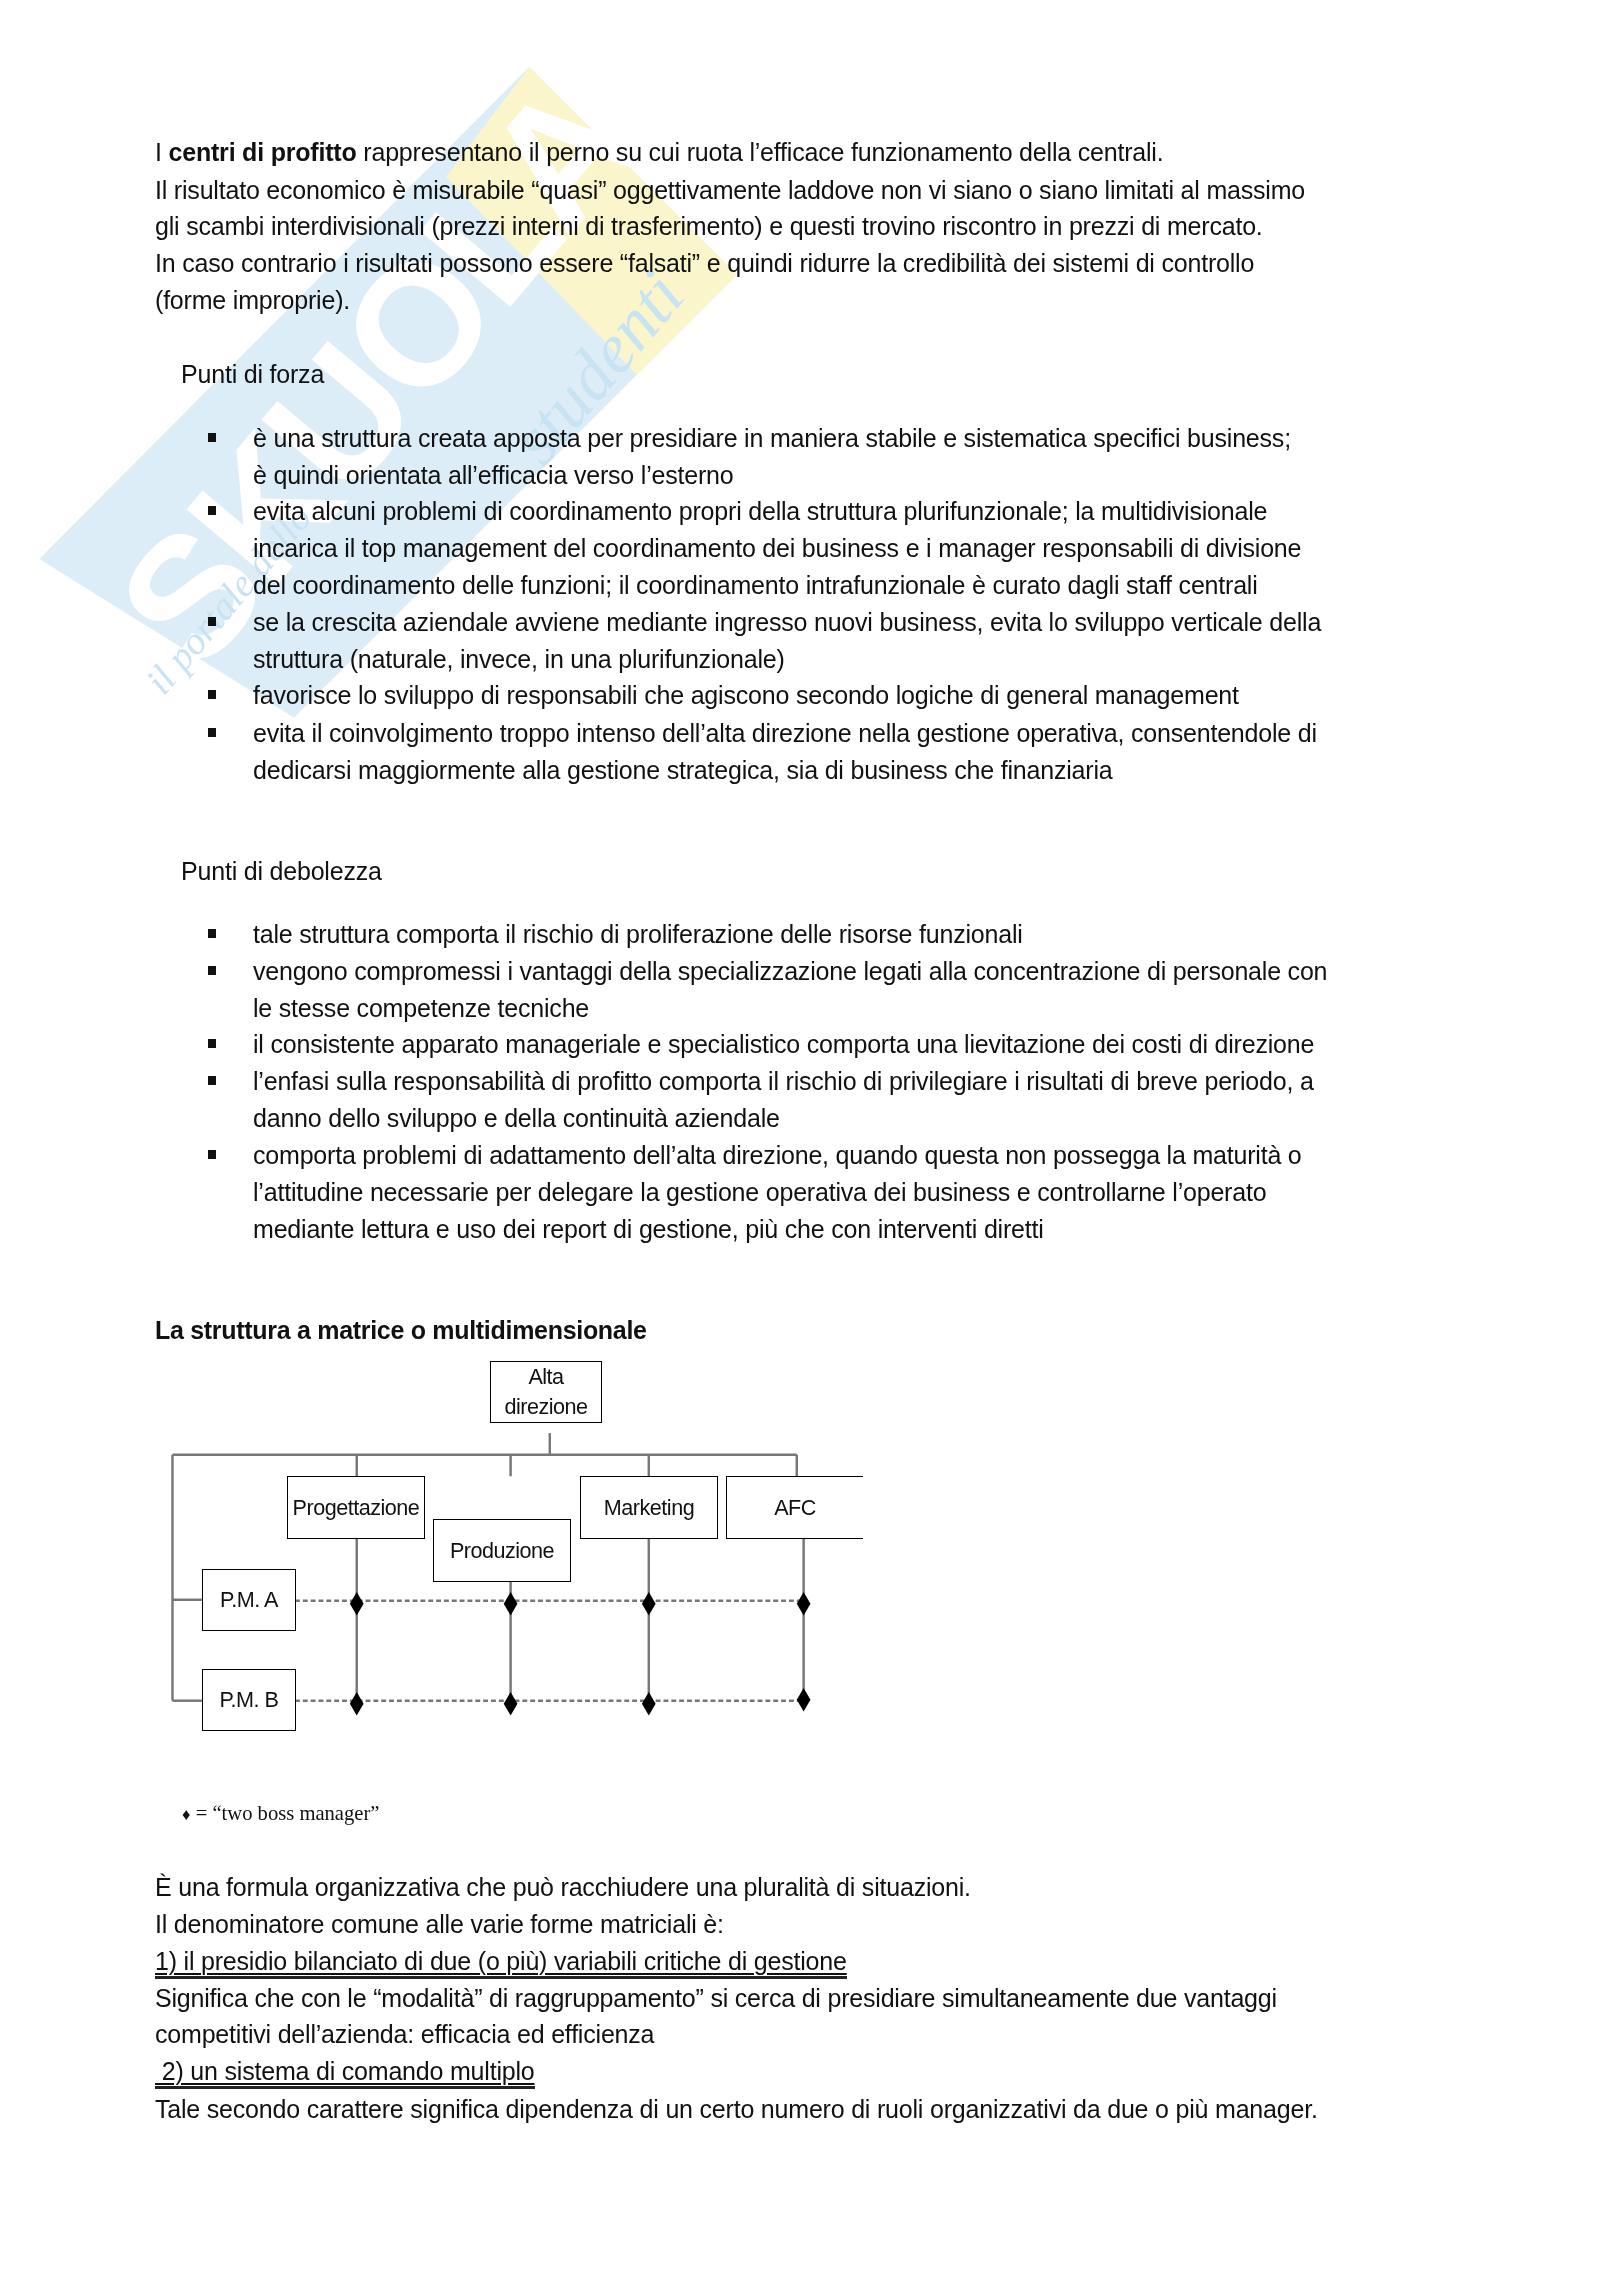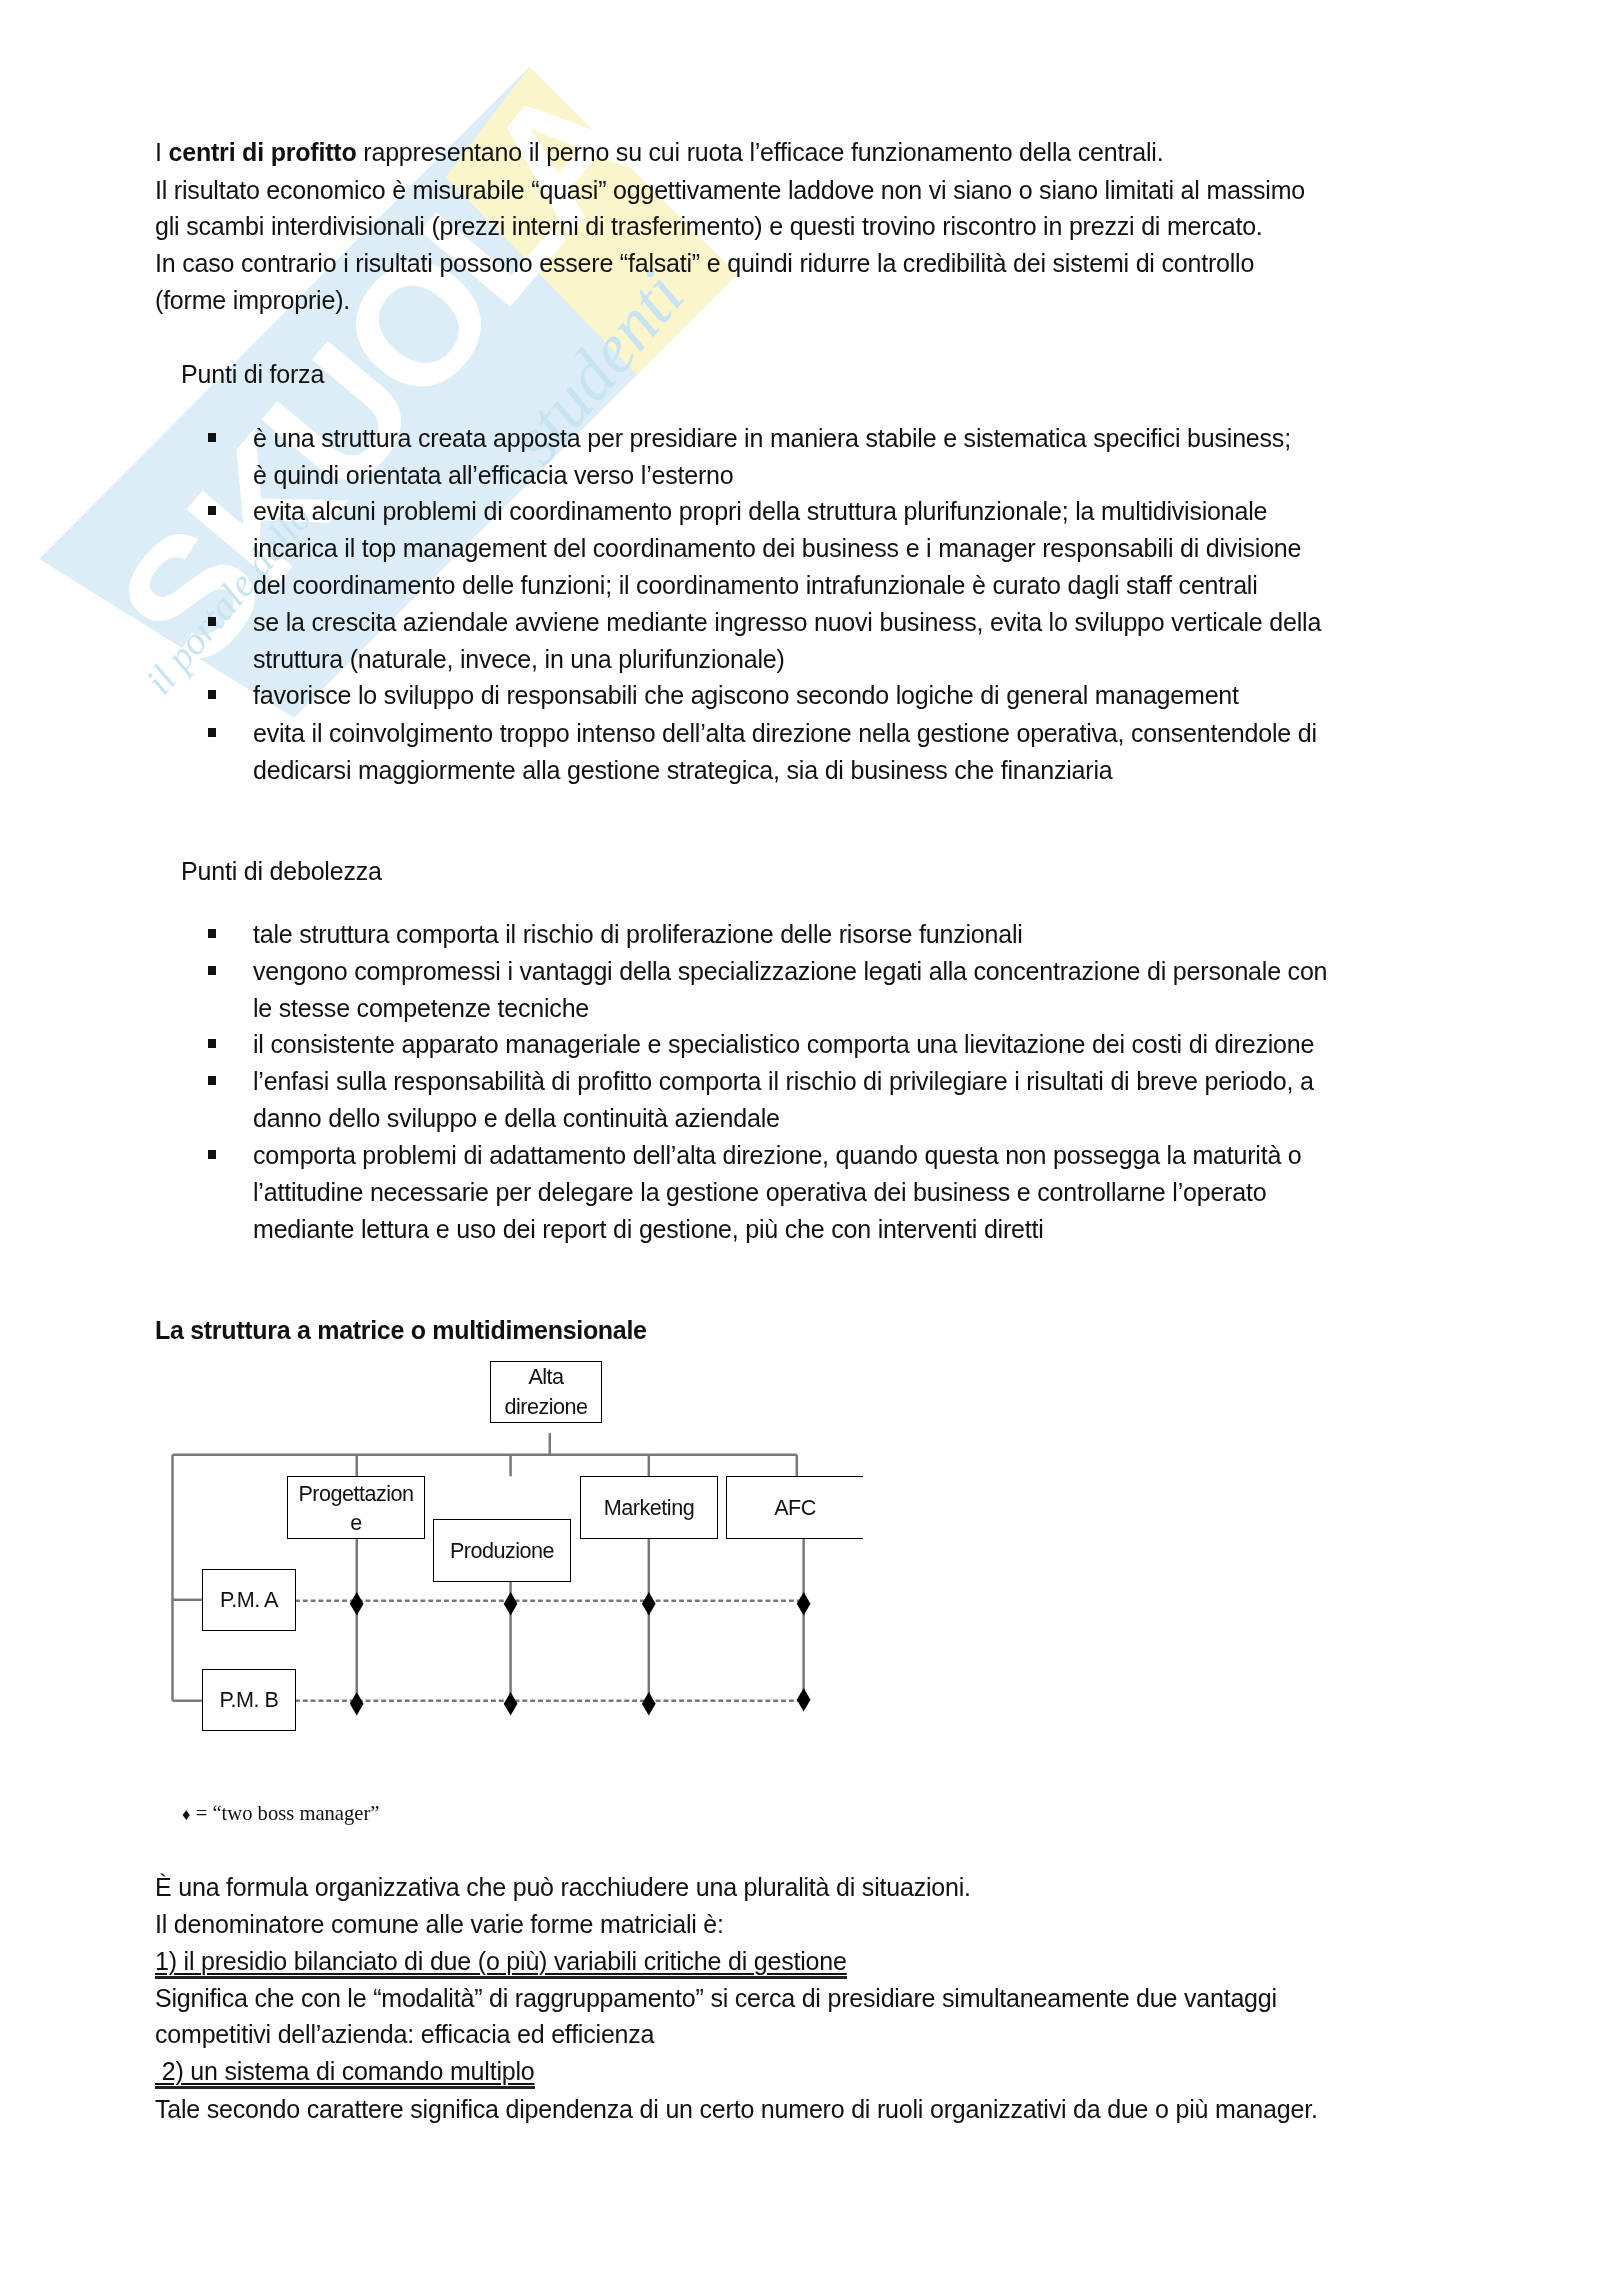--- a/index.html
+++ b/index.html
@@ -149,21 +149,21 @@
         <polygon points="662,1726 669,1738 662,1750 655,1738"></polygon>
         <polygon points="820,1722 827,1734 820,1746 813,1734"></polygon>
       </g>
     </svg>
 
     <div class="box" style="left:490px; top:1361px; width:112px; height:62px; flex-direction:column;">
       <span>Alta</span>
       <span>direzione</span>
     </div>
 
-    <div class="box" style="left:287px; top:1476px; width:138px; height:63px; flex-direction:column; line-height:29px;">
+    <div class="box" style="left:287px; top:1476px; width:138px; height:63px; flex-direction:row; line-height:29px;">
       <span>Progettazion</span>
       <span>e</span>
     </div>
     <div class="box" style="left:433px; top:1519px; width:138px; height:63px;">
       <span>Produzione</span>
     </div>
     <div class="box" style="left:580px; top:1476px; width:138px; height:63px;">
       <span>Marketing</span>
     </div>
     <div class="box open-right" style="left:726px; top:1476px; width:137px; height:63px;">

